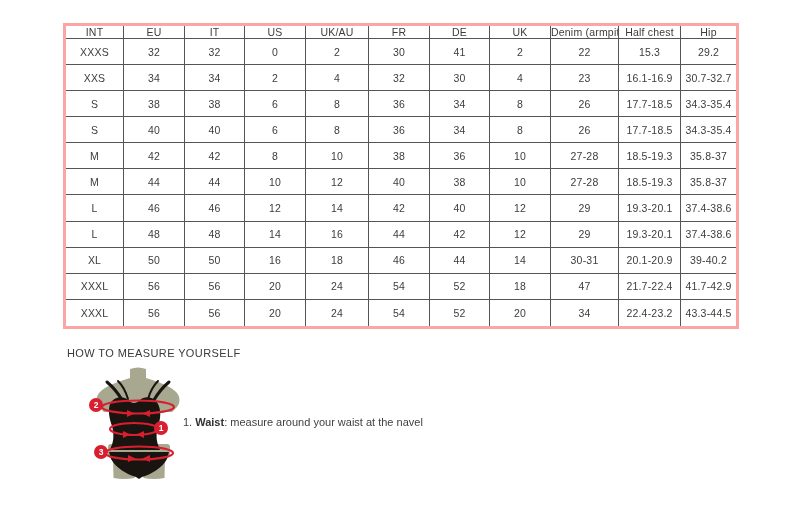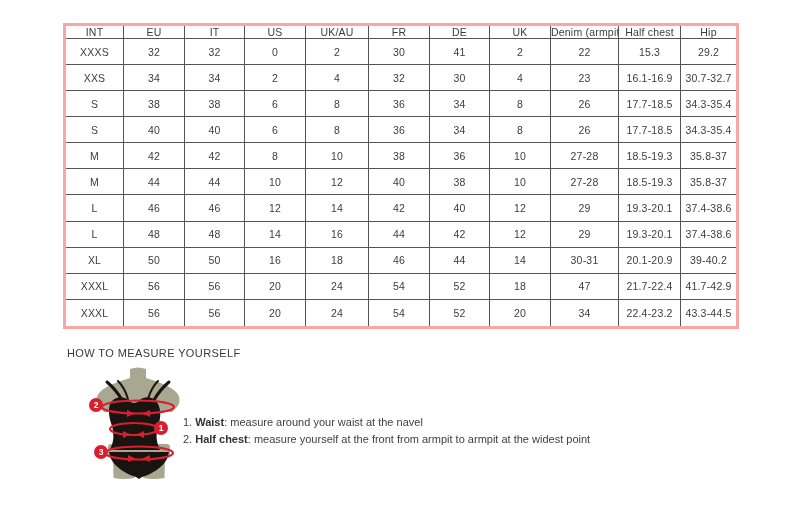--- a/index.html
+++ b/index.html
@@ -316,18 +316,15 @@
         <circle class="fill-red" cx="19" cy="86" r="7"></circle>
         <text class="badge-num" x="19" y="89">3</text>
       </g>
     </svg>
   </div>
 
   <div class="steps">
     <div class="step">
       <span class="num">1.</span><b>Waist</b><span>: measure around your waist at the navel</span>
     </div>
-    <div class="step">
-      <span class="num">2.</span><b>Half chest</b><span>: measure yourself at the front from armpit to armpit at the widest point</span>
-    </div>
   </div>
 
 </div>
 
 </body></html>

